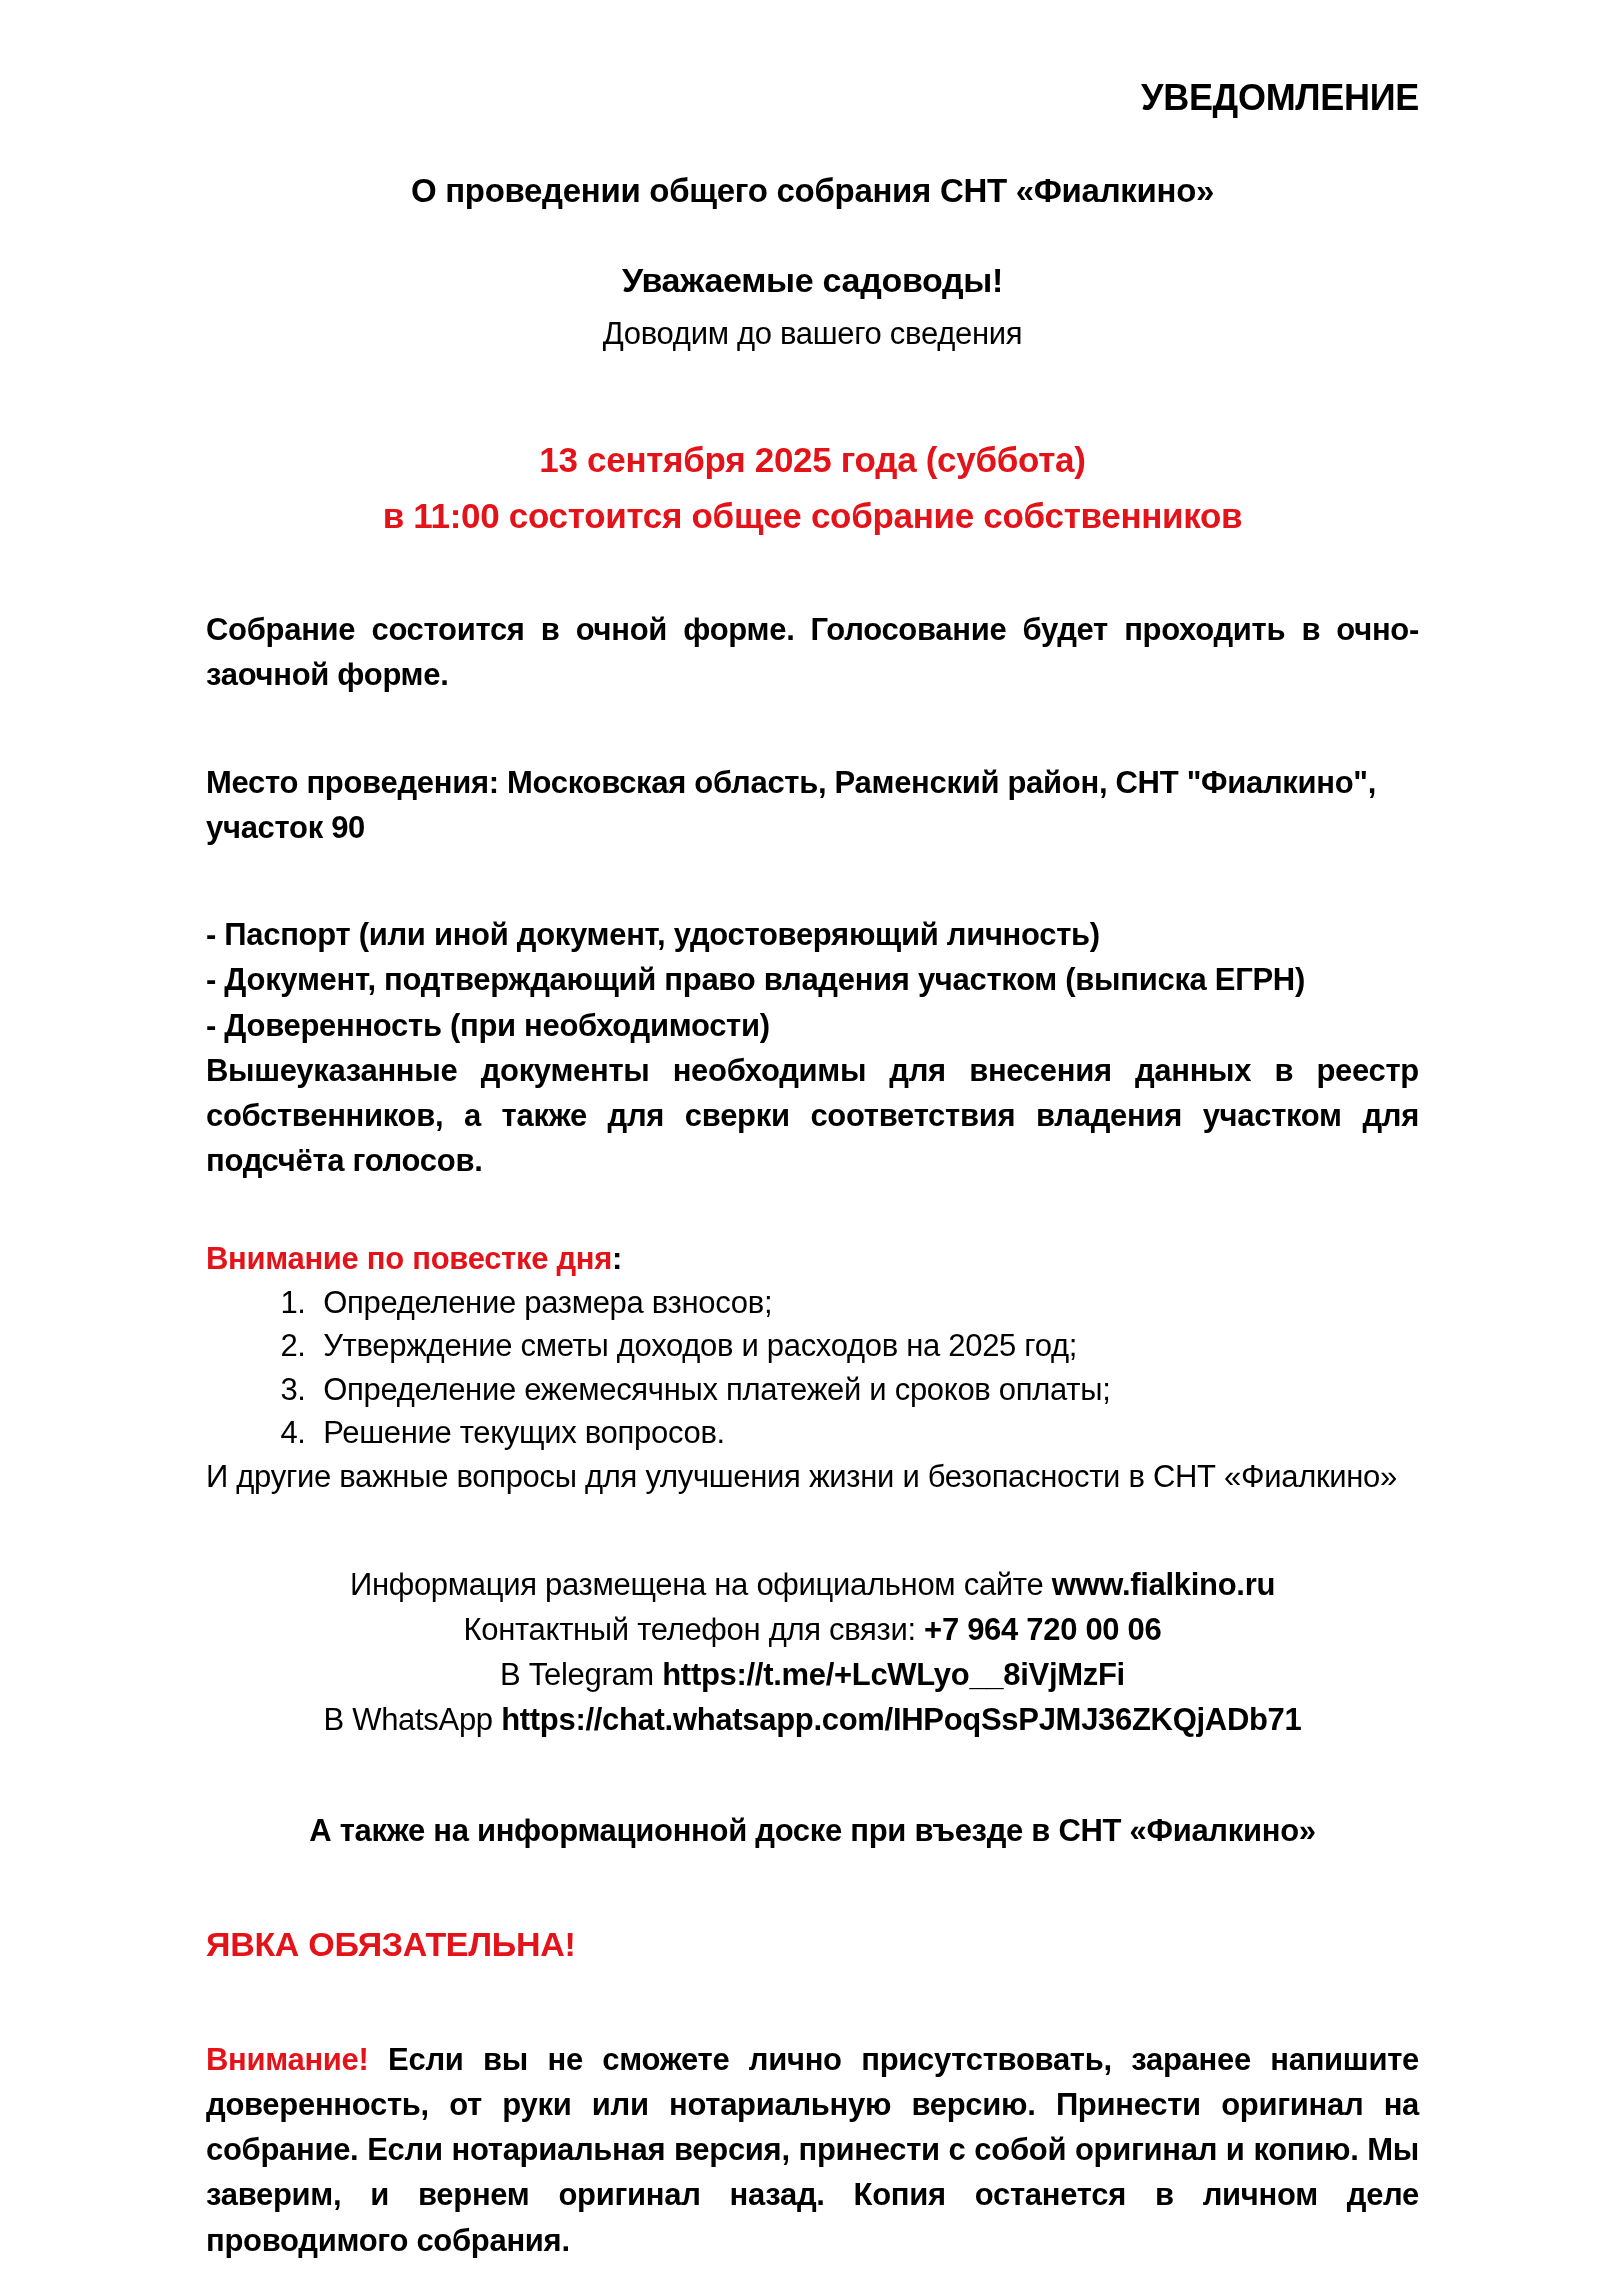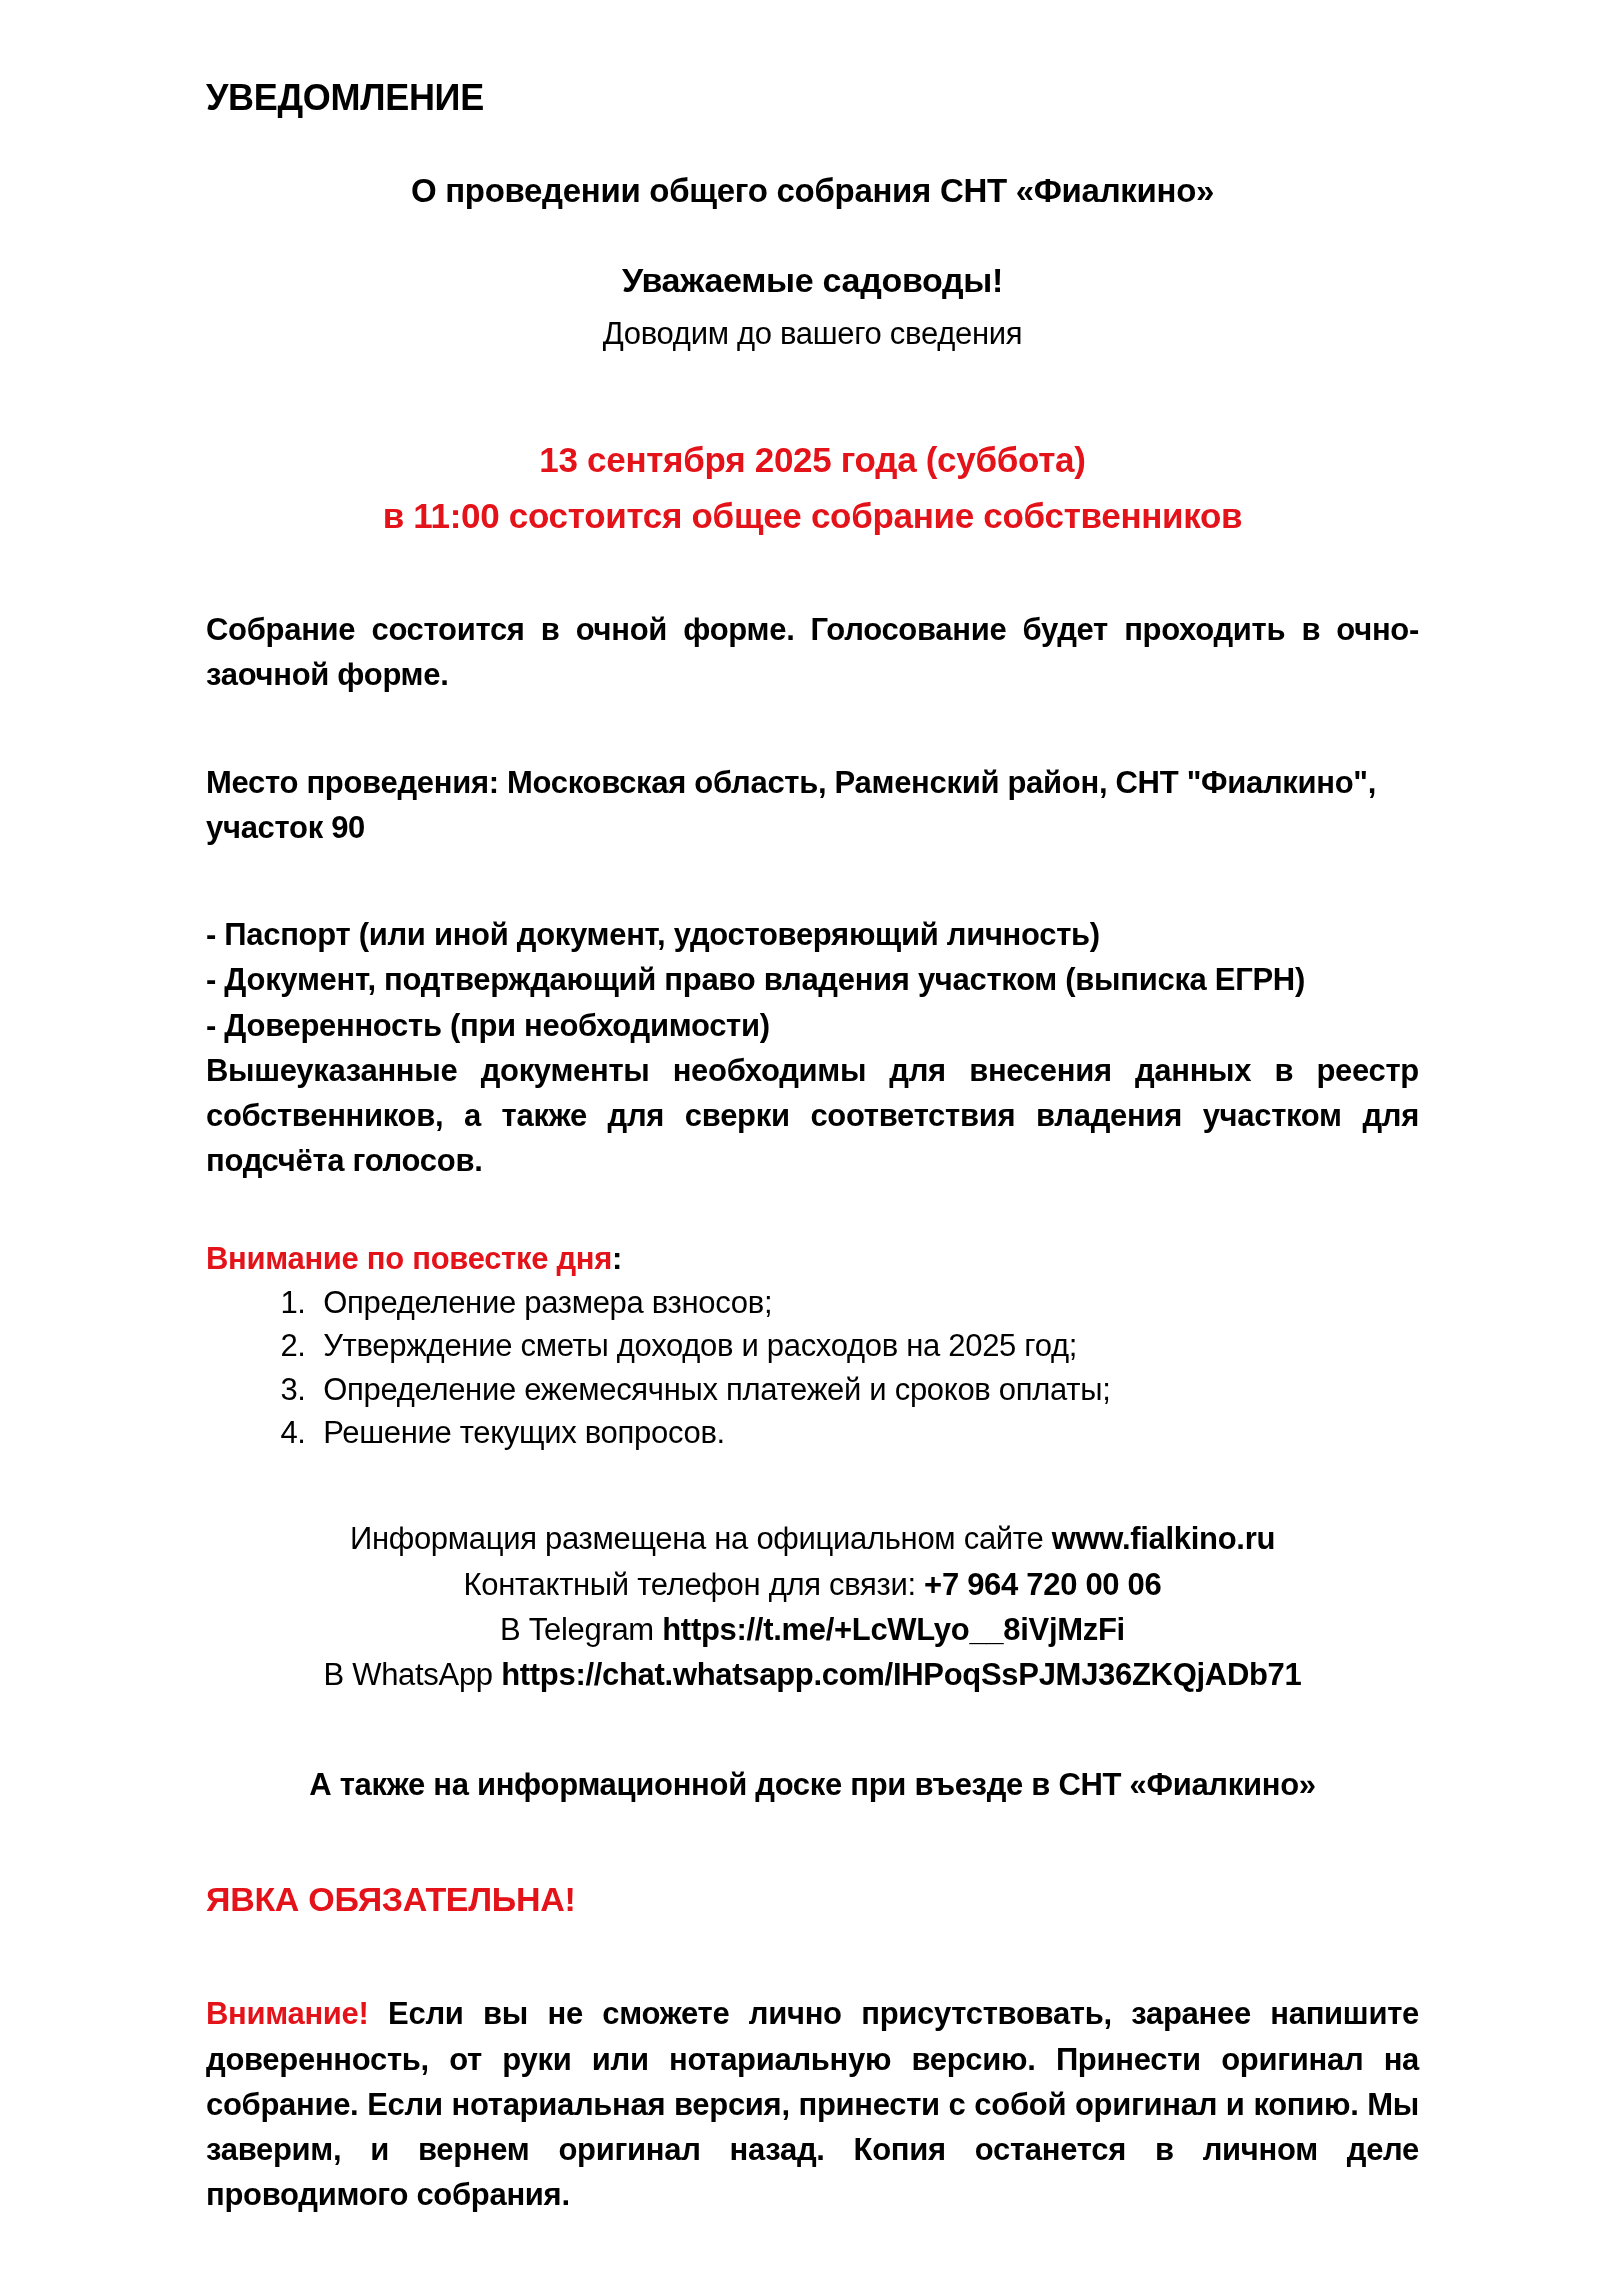--- a/index.html
+++ b/index.html
@@ -23,21 +23,21 @@
     padding:72px 204px 79px 206px;
     overflow:hidden;
   }
   .justify{ text-align:justify; }
   .bold{ font-weight:bold; }
   .red{ color:var(--red); }
 
   .title{
     font-size:36px;
     font-weight:bold;
-    text-align:left;
+    text-align:right;
     margin-bottom:42px;
   }
   .subtitle{
     font-size:33px;
     font-weight:bold;
     text-align:center;
     margin-bottom:41px;
   }
   .greeting{
     font-size:34px;
@@ -113,20 +113,21 @@
   </div>
 
   <div class="agenda-block">
     <p><span class="bold red">Внимание по повестке дня</span><span class="bold">:</span></p>
     <ol class="agenda-list">
       <li>Определение размера взносов;</li>
       <li>Утверждение сметы доходов и расходов на 2025 год;</li>
       <li>Определение ежемесячных платежей и сроков оплаты;</li>
       <li>Решение текущих вопросов.</li>
     </ol>
+    <p>И другие важные вопросы для улучшения жизни и безопасности в СНТ «Фиалкино»</p>
   </div>
 
   <div class="contact-block">
     <p><span>Информация размещена на официальном сайте </span><span class="bold">www.fialkino.ru</span></p>
     <p><span>Контактный телефон для связи: </span><span class="bold">+7 964 720 00 06</span></p>
     <p><span>В Telegram </span><span class="bold">https://t.me/+LcWLyo__8iVjMzFi</span></p>
     <p><span>В WhatsApp </span><span class="bold">https://chat.whatsapp.com/IHPoqSsPJMJ36ZKQjADb71</span></p>
   </div>
 
   <p class="board-note">А также на информационной доске при въезде в СНТ «Фиалкино»</p>

